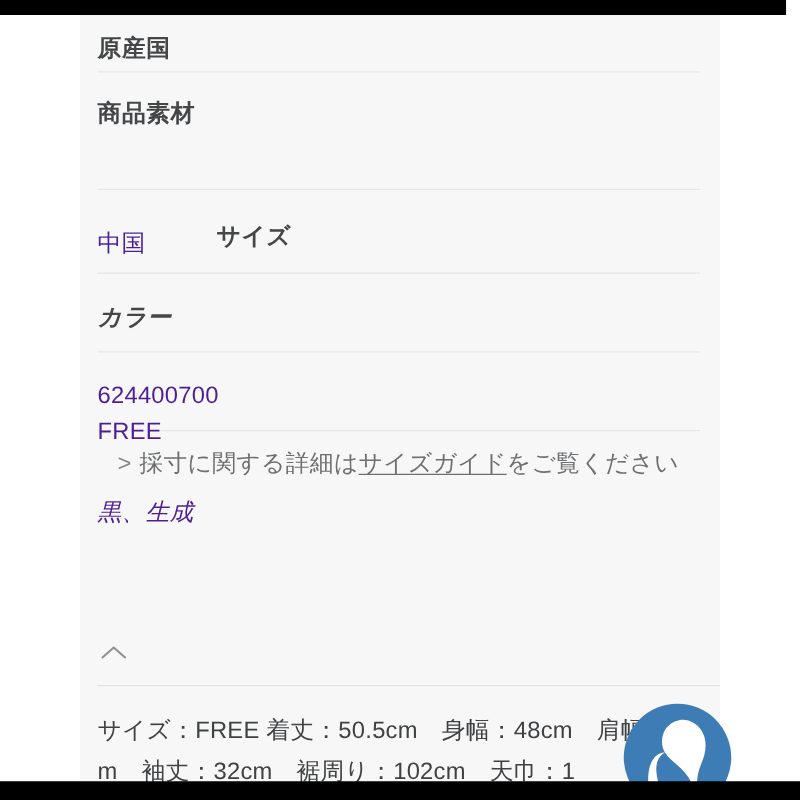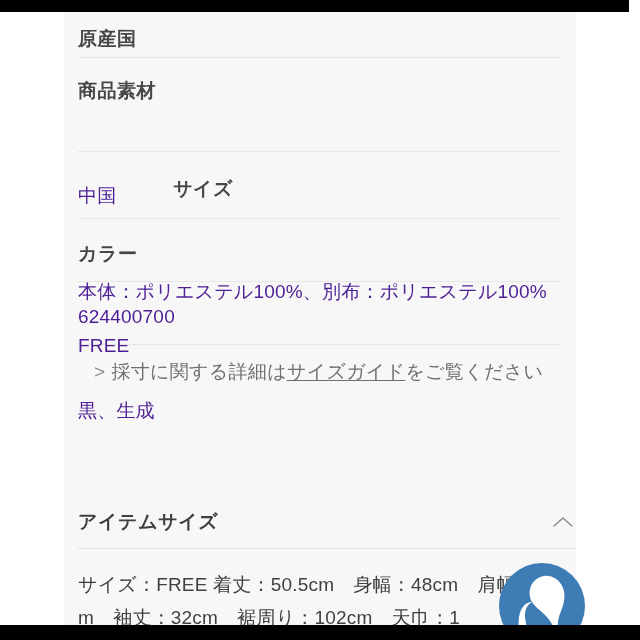--- a/index.html
+++ b/index.html
@@ -99,21 +99,21 @@
     flex: 1 1 auto;
     font-size: 19px;
     color: #4c1d95;
     line-height: 1.55;
     letter-spacing: 0.2px;
   }
 
   .row-origin   { height: 46px; padding-top: 12px; }
   .row-material { height: 94px; padding-top: 18px; gap: 44px; }
   .row-size     { height: 67px; padding-top: 22px; text-align: right; }
-  .row-color    { height: 63px; padding-top: 20px; }
+  .row-color    { height: 63px; padding-top: 20px; font-style: italic; }
   .row-sku      { height: 63px; padding-top: 20px; }
 
   
   .links {
     position: absolute;
     left: 14px;
     top: 348px;
     width: 500px;
     margin-left: 16px;
   }
@@ -201,21 +201,20 @@
 
       <div class="spec-table">
 
         <div class="spec-row row-origin">
           <div class="spec-label">原産国</div>
           <div class="spec-value">中国</div>
         </div>
 
         <div class="spec-row row-material">
           <div class="spec-label">商品素材</div>
-          <div class="spec-value">本体：ポリエステル100%、別布：ポリエステル100%</div>
         </div>
 
         <div class="spec-row row-size">
           <div class="spec-label">サイズ</div>
           <div class="spec-value">FREE</div>
         </div>
 
         <div class="spec-row row-color">
           <div class="spec-label">カラー</div>
           <div class="spec-value">黒、生成</div>
@@ -232,21 +231,20 @@
         <div class="link-line">
           <span class="chev-text">&gt;</span><span>採寸に関する詳細は</span><span class="inline-link">サイズガイド</span><span>をご覧ください</span>
         </div>
 
 
       </div>
 
       <div class="accordion">
 
         <div class="acc-header">
-          <span class="acc-title">アイテムサイズ</span>
           <span class="acc-chevron">
             <svg width="22" height="14" viewBox="0 0 22 14" fill="none" stroke="currentColor" stroke-width="1.6" stroke-linecap="round" stroke-linejoin="round">
               <polyline points="2,11 11,3 20,11"></polyline>
             </svg>
           </span>
         </div>
 
         <div class="acc-body">サイズ：FREE 着丈：50.5cm　身幅：48cm　肩幅：34cm　袖丈：32cm　裾周り：102cm　天巾：1</div>
 
       </div>

